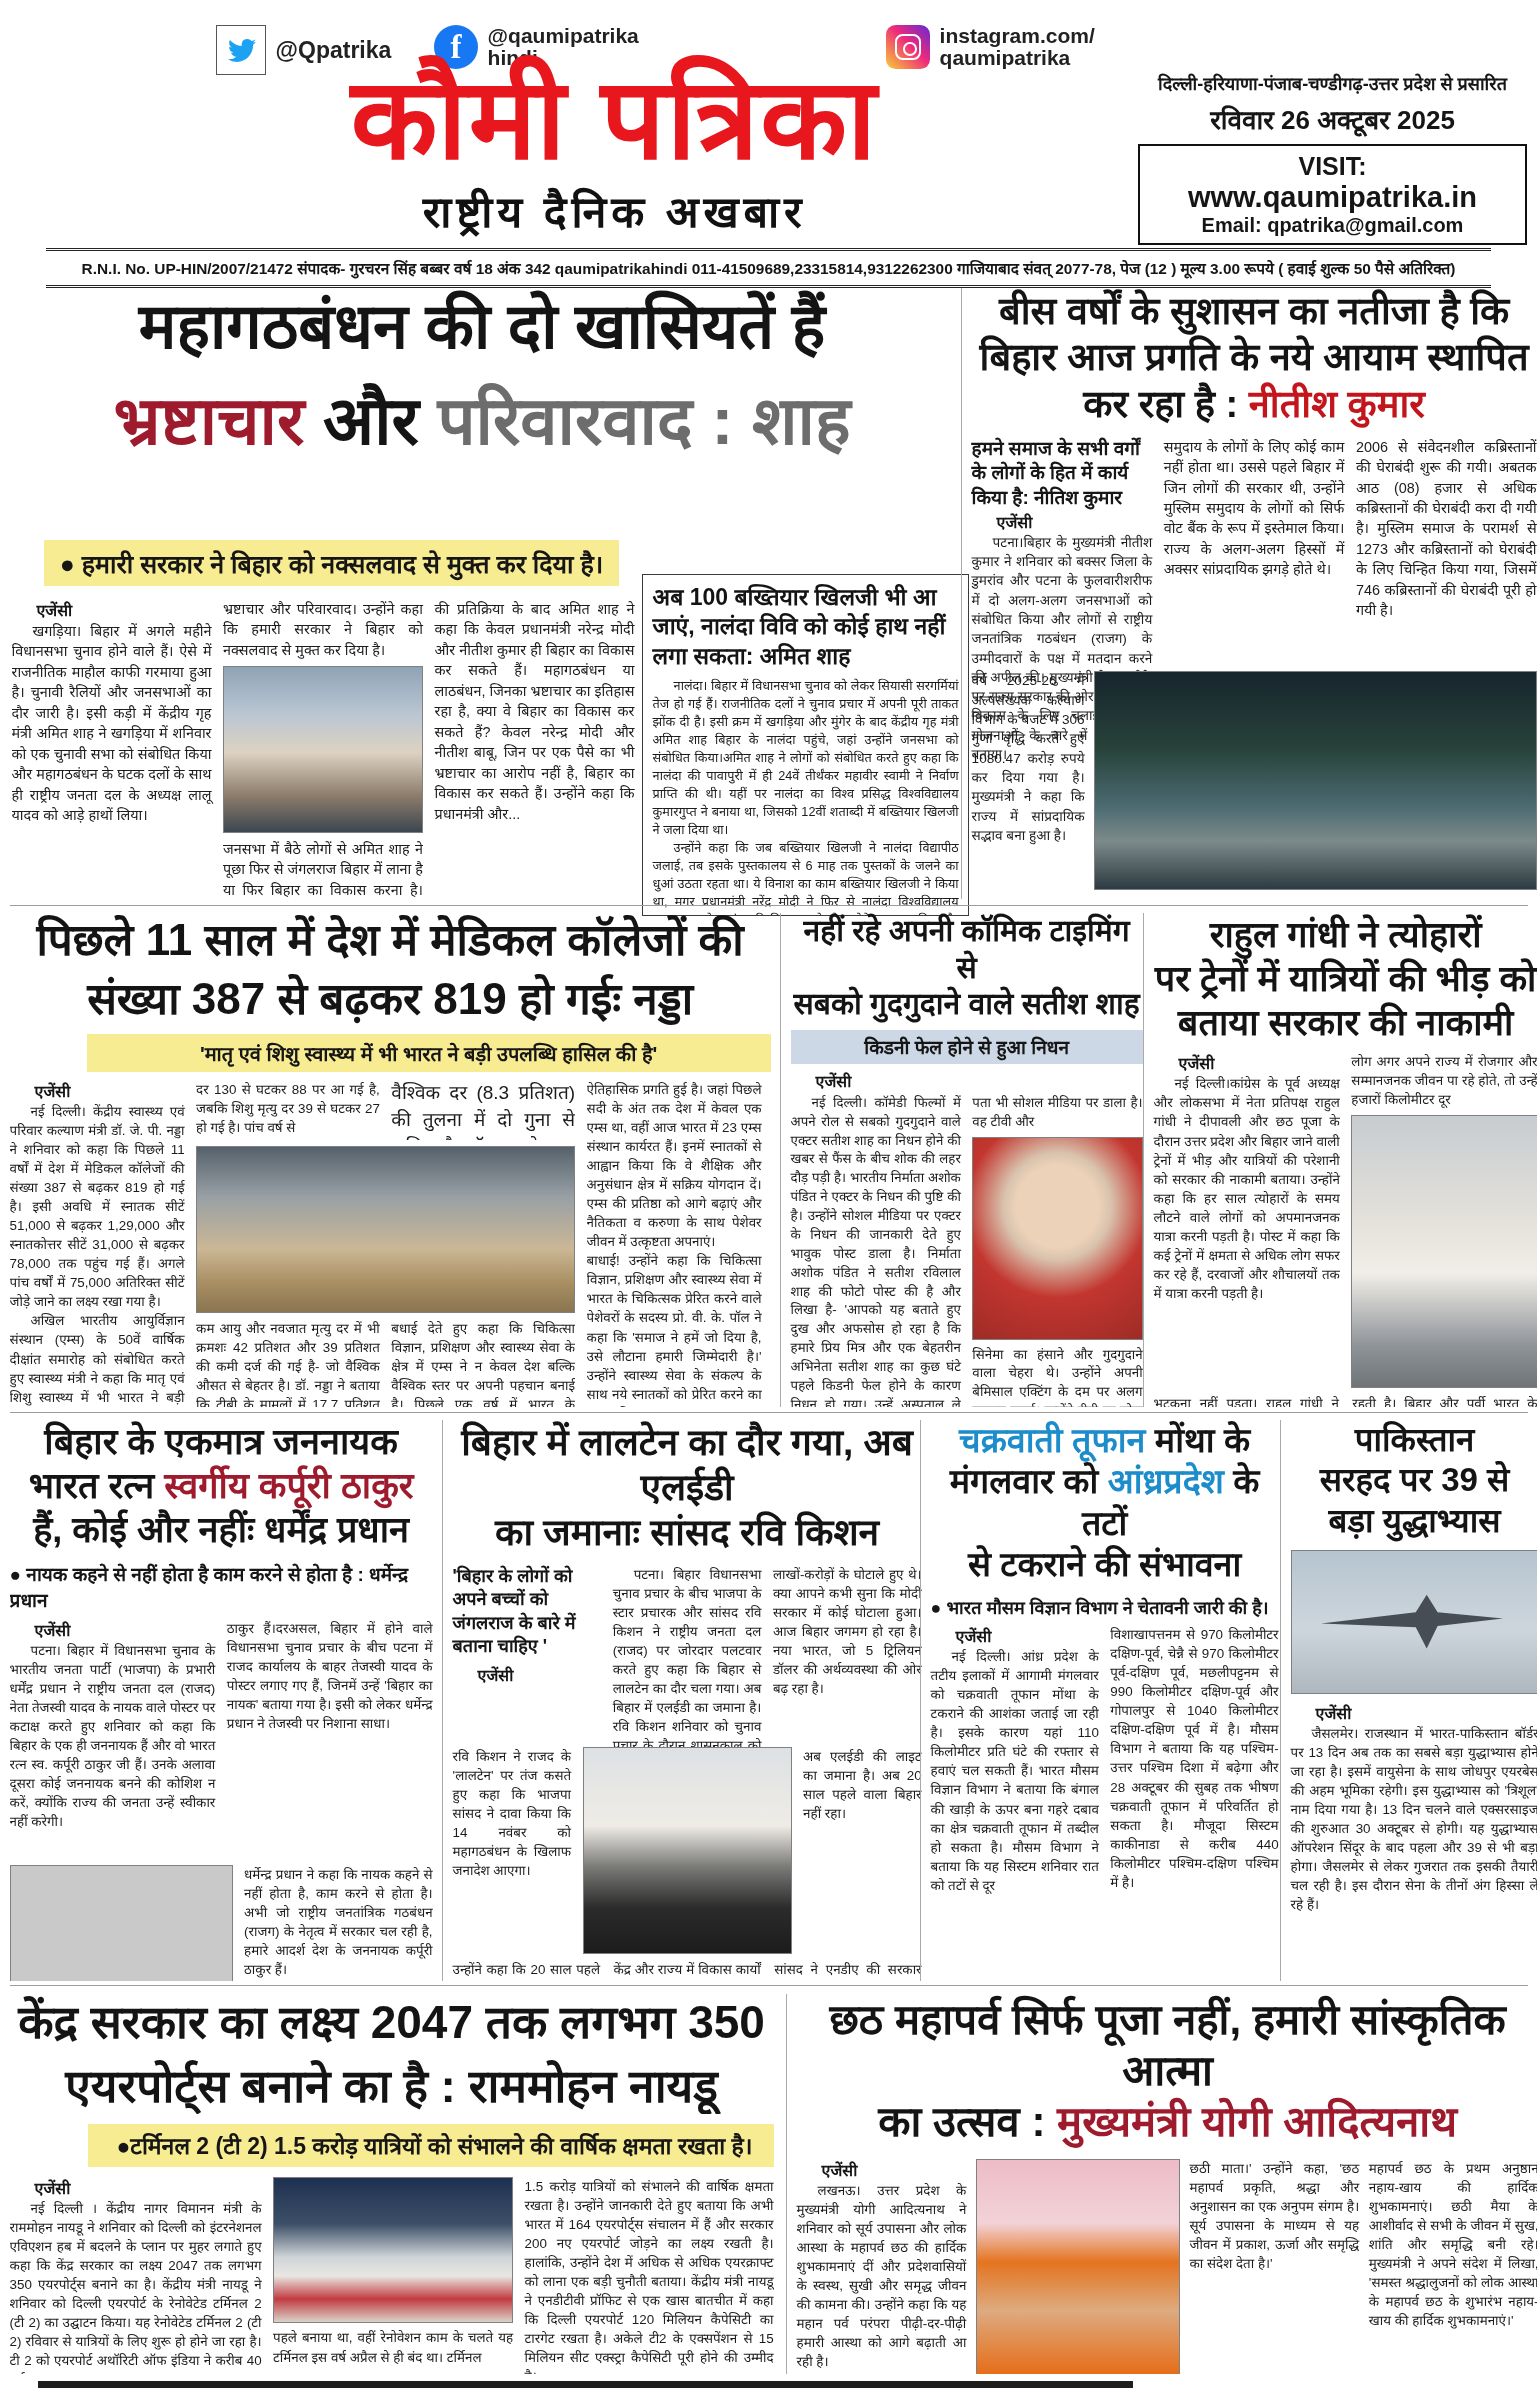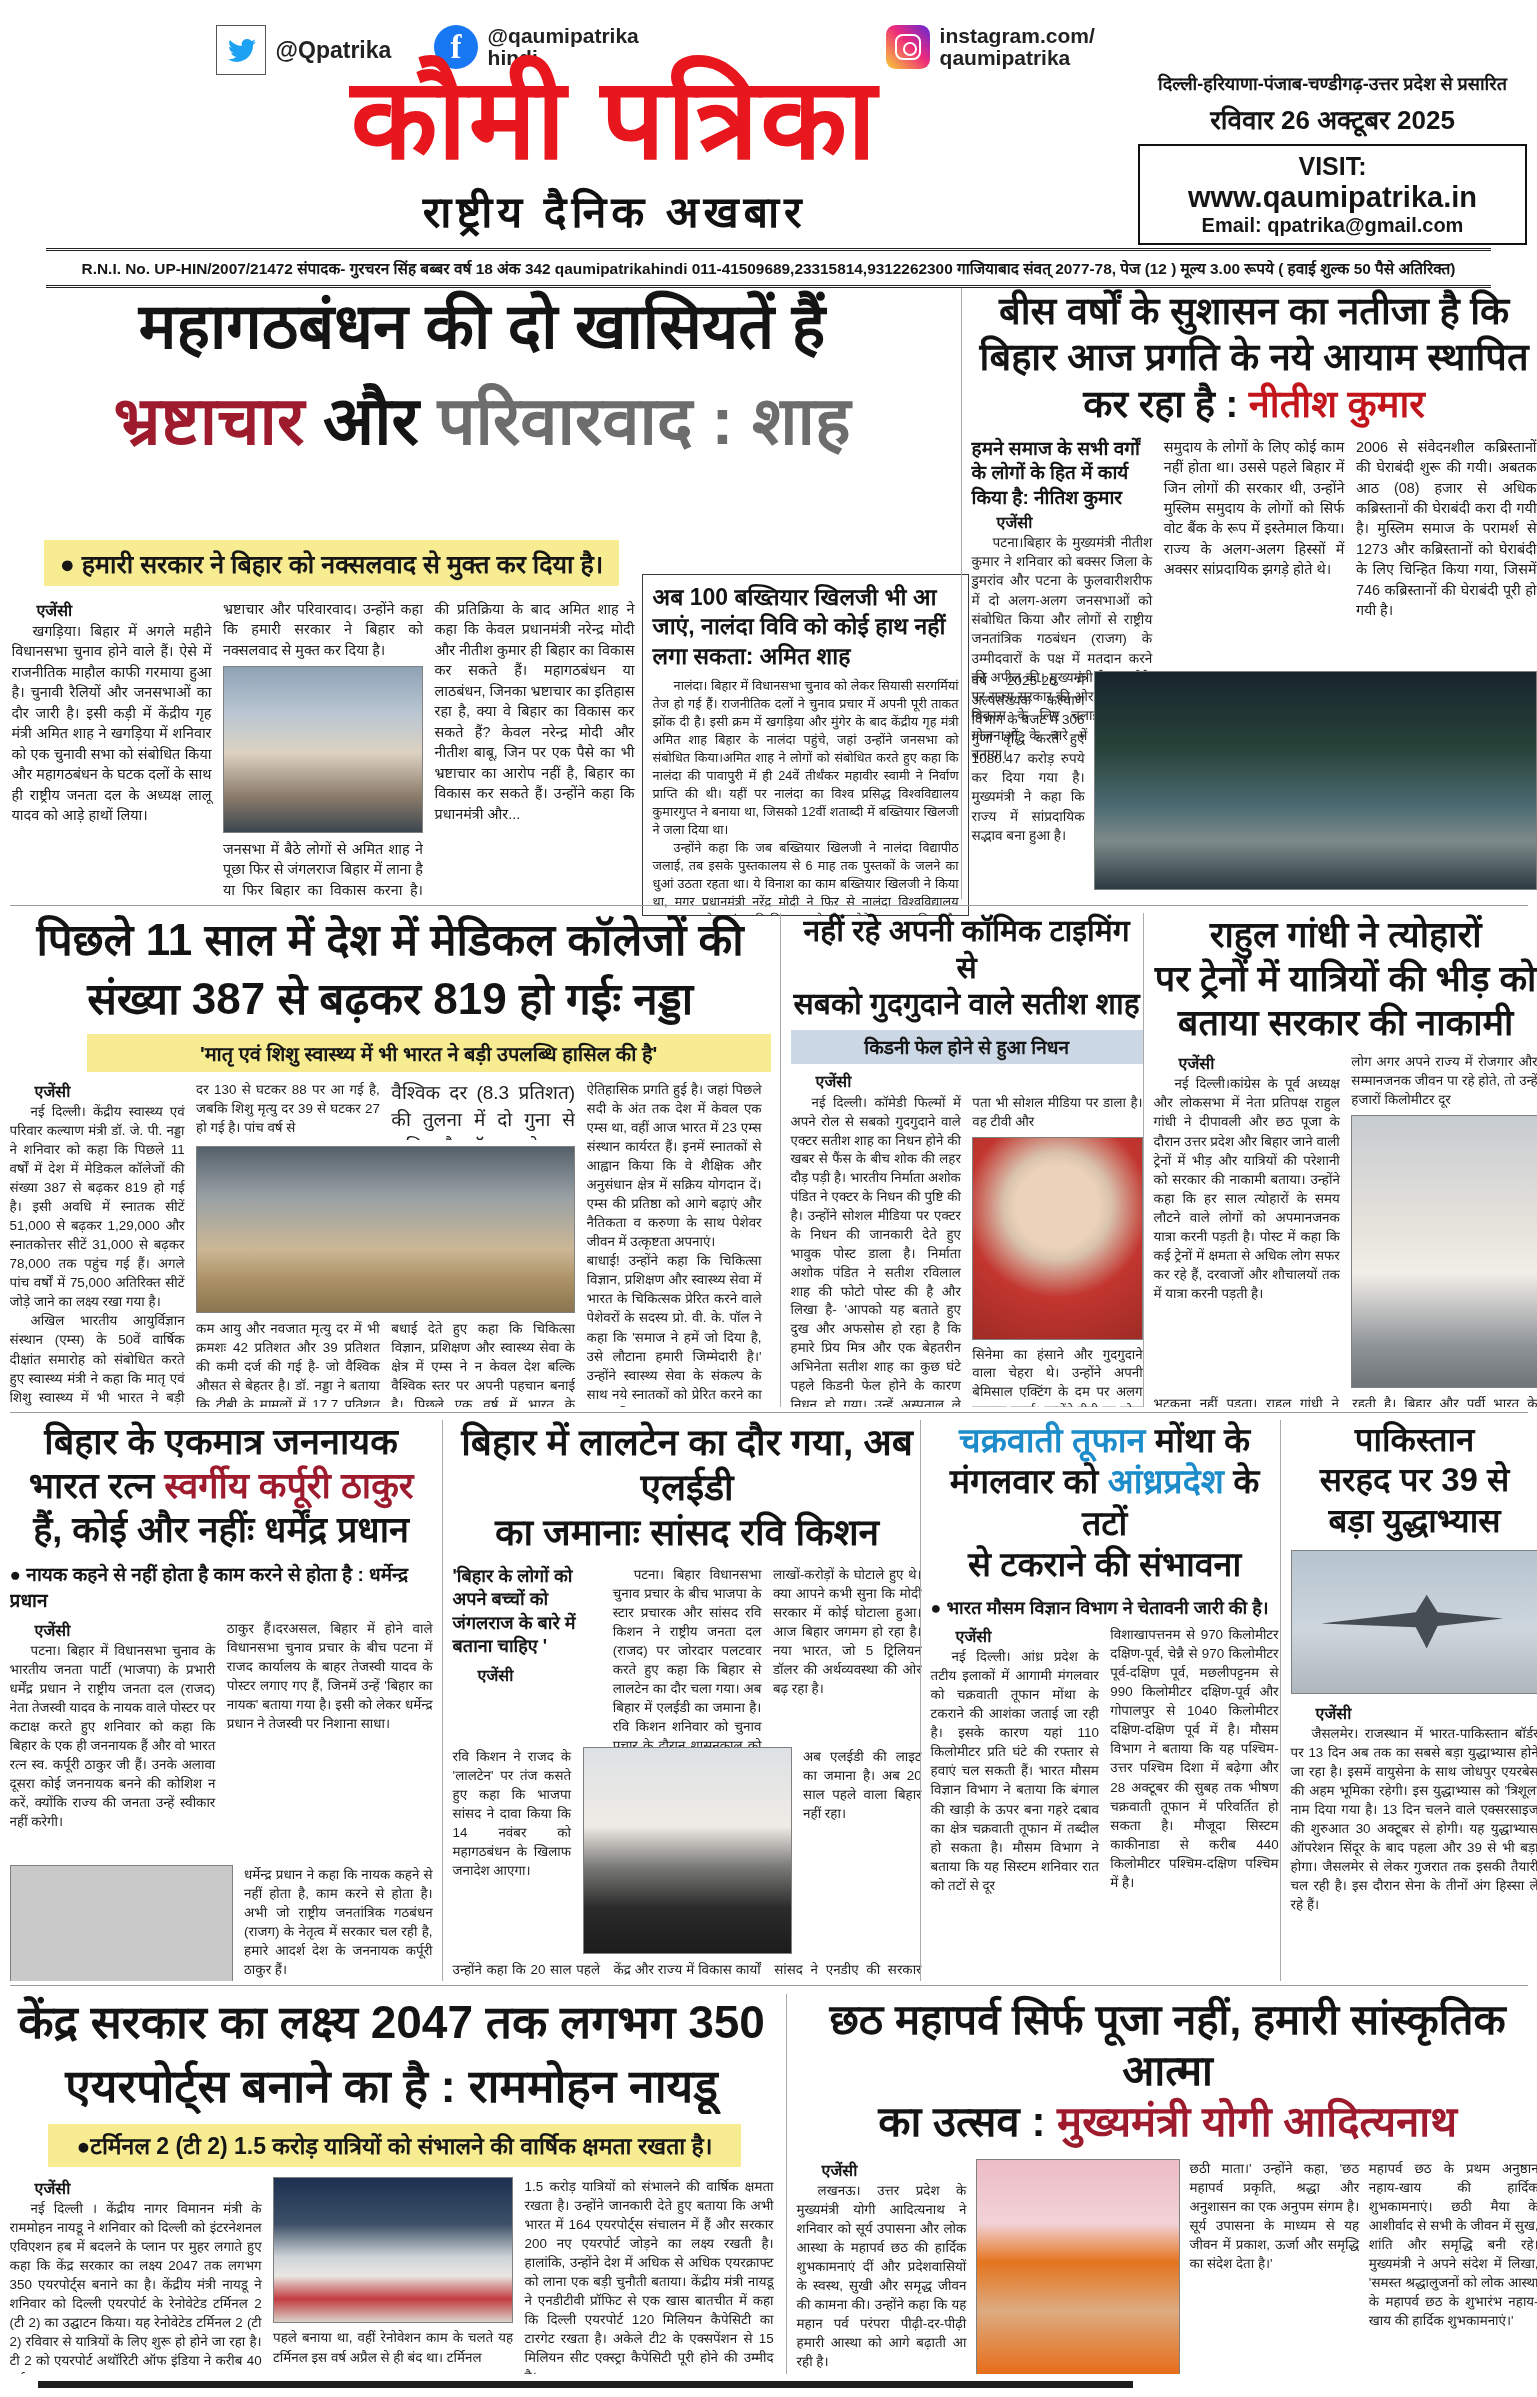--- a/index.html
+++ b/index.html
@@ -283,21 +283,21 @@
     <div class="byline" style="margin-top:7.7px;">एजेंसी</div>
     <div class="bt ind" style="font-size:13.4px;height:245px;">जैसलमेर। राजस्थान में भारत-पाकिस्तान बॉर्डर पर 13 दिन अब तक का सबसे बड़ा युद्धाभ्यास होने जा रहा है। इसमें वायुसेना के साथ जोधपुर एयरबेस की अहम भूमिका रहेगी। इस युद्धाभ्यास को 'त्रिशूल' नाम दिया गया है। 13 दिन चलने वाले एक्सरसाइज की शुरुआत 30 अक्टूबर से होगी। यह युद्धाभ्यास ऑपरेशन सिंदूर के बाद पहला और 39 से भी बड़ा होगा। जैसलमेर से लेकर गुजरात तक इसकी तैयारी चल रही है। इस दौरान सेना के तीनों अंग हिस्सा ले रहे हैं।</div>
   </div>
 
   <div class="hrule" style="left:9.6px;top:1985px;width:1518px;"></div>
 
   <div class="art" style="left:9.6px;top:1994px;width:764px;height:380px;">
     <div class="hl nw" style="font-size:46px;">केंद्र सरकार का लक्ष्य 2047 तक लगभग 350</div>
     <div class="hl nw" style="font-size:46px;margin-top:7.7px;">एयरपोर्ट्स बनाने का है : राममोहन नायडू</div>
     <div style="margin:9.6px 0 0 38px;">
-      <span class="kicker" style="font-size:23px;display:block;text-align:center;width:663px;">●टर्मिनल 2 (टी 2) 1.5 करोड़ यात्रियों को संभालने की वार्षिक क्षमता रखता है।</span>
+      <span class="kicker" style="font-size:23px;display:block;text-align:center;width:663px;margin-left:40px;">●टर्मिनल 2 (टी 2) 1.5 करोड़ यात्रियों को संभालने की वार्षिक क्षमता रखता है।</span>
     </div>
     <div class="cols" style="margin-top:9.6px;height:202px;">
       <div style="width:252px;">
         <div class="byline">एजेंसी</div>
         <div class="bt ind" style="font-size:13.4px;">नई दिल्ली । केंद्रीय नागर विमानन मंत्री के राममोहन नायडू ने शनिवार को दिल्ली को इंटरनेशनल एविएशन हब में बदलने के प्लान पर मुहर लगाते हुए कहा कि केंद्र सरकार का लक्ष्य 2047 तक लगभग 350 एयरपोर्ट्स बनाने का है। केंद्रीय मंत्री नायडू ने शनिवार को दिल्ली एयरपोर्ट के रेनोवेटेड टर्मिनल 2 (टी 2) का उद्घाटन किया। यह रेनोवेटेड टर्मिनल 2 (टी 2) रविवार से यात्रियों के लिए शुरू हो होने जा रहा है। टी 2 को एयरपोर्ट अथॉरिटी ऑफ इंडिया ने करीब 40 वर्ष</div>
       </div>
       <div style="width:240px;display:flex;flex-direction:column;gap:5.8px;">
         <div class="photo ph-term" style="height:144px;"></div>
         <div class="bt" style="flex:1;font-size:13.4px;">पहले बनाया था, वहीं रेनोवेशन काम के चलते यह टर्मिनल इस वर्ष अप्रैल से ही बंद था। टर्मिनल</div>
       </div>

